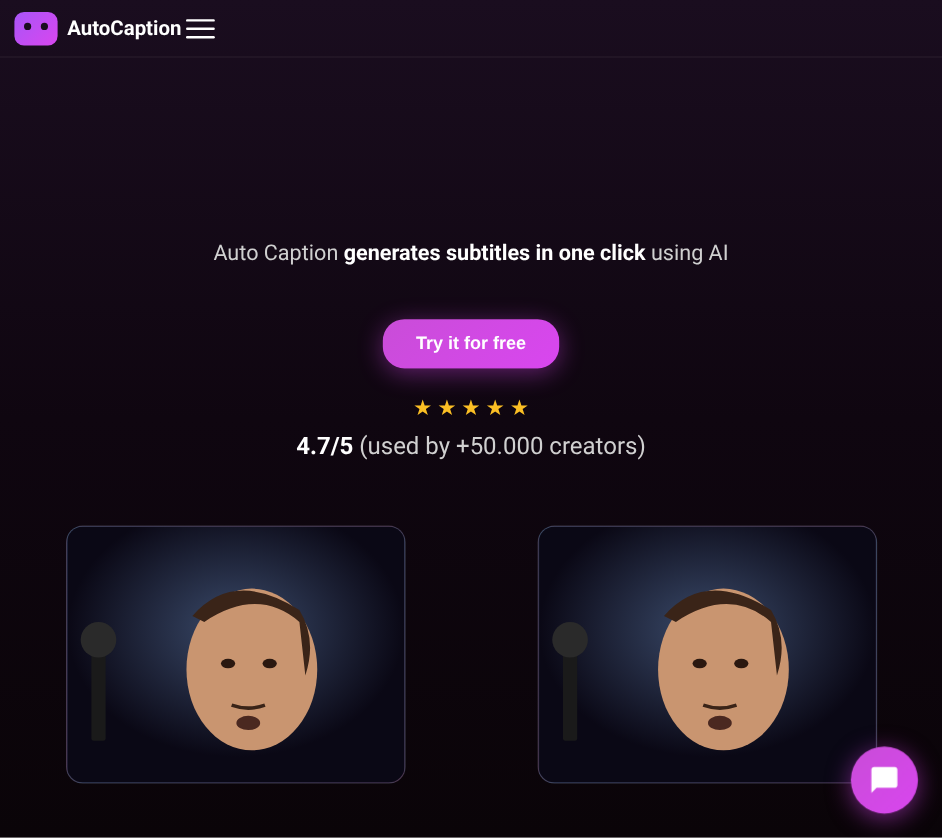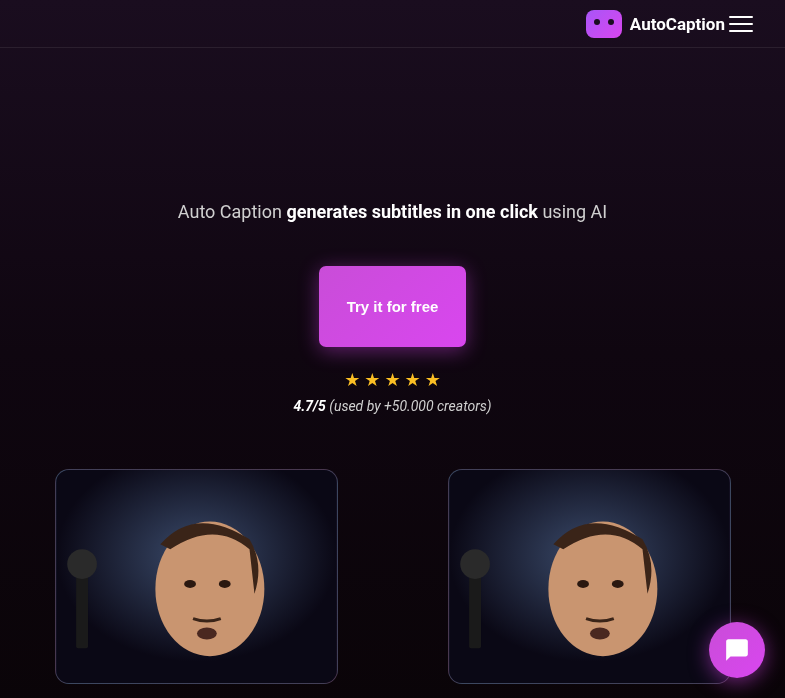--- a/index.html
+++ b/index.html
@@ -10,23 +10,23 @@
     body {
       font-family: -apple-system, BlinkMacSystemFont, 'Segoe UI', Roboto, sans-serif;
       background: linear-gradient(180deg, #1a0d1f 0%, #0f0610 50%, #0a0408 100%);
       color: #ffffff;
       min-height: 698px;
       width: 785px;
       overflow: hidden;
     }
     .header {
       display: flex;
-      justify-content: flex-end;
-      align-items: center;
-      padding: 12px 28px;
+      justify-content: flex-start;
+      align-items: center;
+      padding: 12px 12px;
       border-bottom: 1px solid rgba(255,255,255,0.08);
       height: 48px;
     }
     .logo {
       display: flex;
       align-items: center;
       gap: 8px;
     }
     .logo-icon {
       width: 36px;
@@ -99,43 +99,42 @@
     .subtitle .bold {
       font-weight: 700;
       color: #ffffff;
     }
     .cta-button {
       display: inline-block;
       background: linear-gradient(135deg, #c94dd8, #d946ef);
       color: #ffffff;
       font-size: 15px;
       font-weight: 600;
-      padding: 32px 28px;
-      border-radius: 7px;
+      padding: 12px 28px;
+      border-radius: 18px;
       border: none;
       cursor: pointer;
       box-shadow: 0 4px 20px rgba(217, 70, 239, 0.4);
     }
     .rating {
       margin-top: 22px;
     }
     .stars {
       display: flex;
       justify-content: center;
       gap: 4px;
       margin-bottom: 8px;
     }
     .star {
       color: #fbbf24;
       font-size: 18px;
     }
     .rating-text {
-      font-size: 14px;
+      font-size: 20px;
       color: #d0d0d0;
-      font-style: italic;
     }
     .rating-score {
       font-weight: 700;
       color: #ffffff;
     }
     .video-previews {
       display: flex;
       justify-content: center;
       gap: 110px;
       margin-top: 55px;

